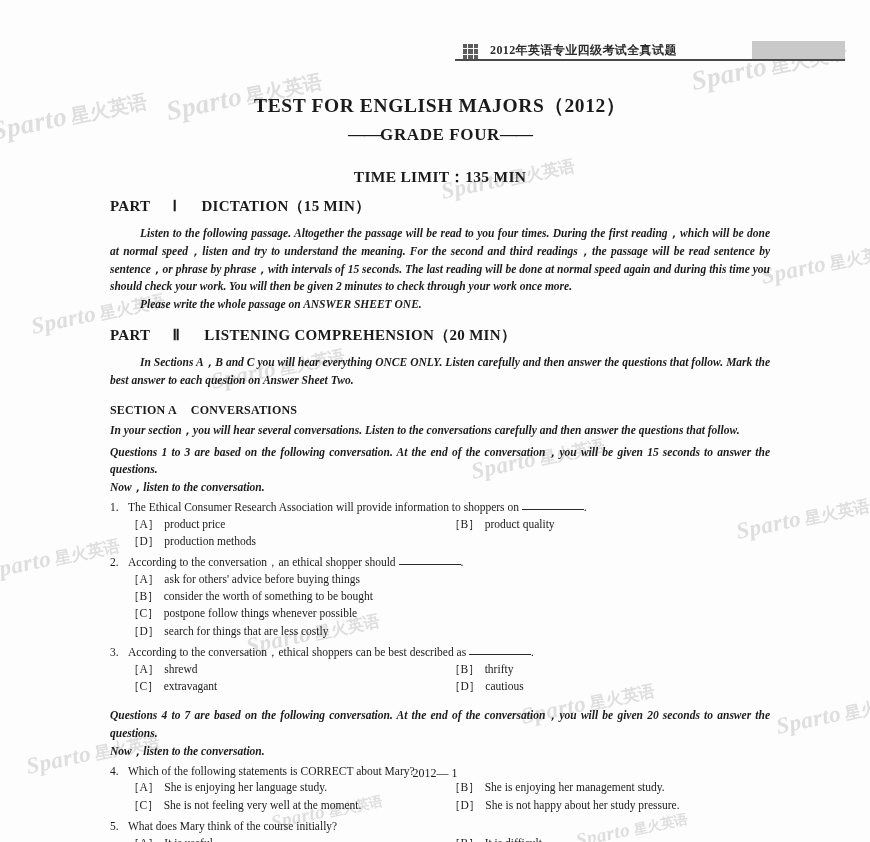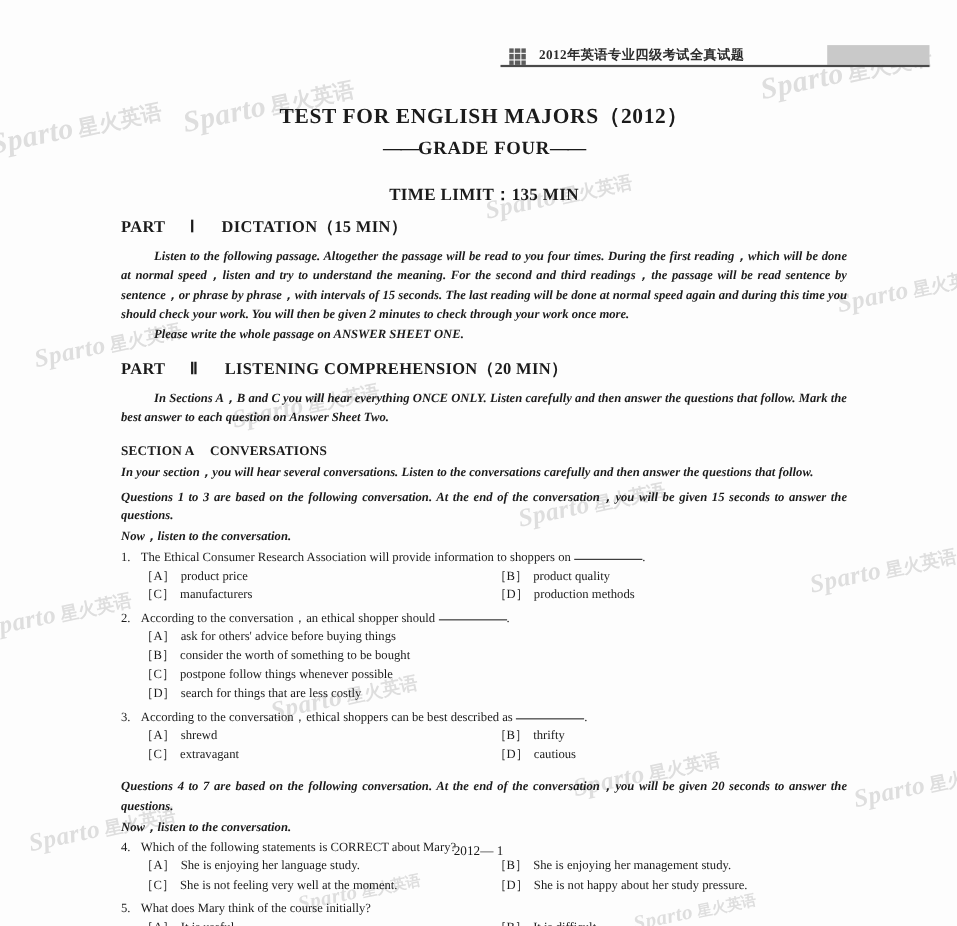--- a/index.html
+++ b/index.html
@@ -288,21 +288,20 @@
     <div class="qgroup"><span class="ind"></span><span>Questions 1 to 3 are based on the following conversation.  At the end of the conversation，you will be given 15 seconds to answer the questions.</span></div>
     <div class="nowline"><span class="ind"></span><span>Now，listen to the conversation.</span></div>
 
     <div class="q">
       <span class="qnum">1.</span><span>The Ethical Consumer Research Association will provide information to shoppers on</span>
       <span class="blank"></span><span>.</span>
     </div>
     <div class="opts wide">
       <div class="opt"><span class="lbl">［A］</span><span>product price</span></div>
       <div class="opt"><span class="lbl">［B］</span><span>product quality</span></div>
-      <div class="opt"><span class="lbl">［C］</span><span>manufacturers</span></div>
       <div class="opt"><span class="lbl">［D］</span><span>production methods</span></div>
     </div>
 
     <div class="q">
       <span class="qnum">2.</span><span>According to the conversation，an ethical shopper should</span>
       <span class="blank"></span><span>.</span>
     </div>
     <div class="opts stack">
       <div class="opt"><span class="lbl">［A］</span><span>ask for others' advice before buying things</span></div>
       <div class="opt"><span class="lbl">［B］</span><span>consider the worth of something to be bought</span></div>

